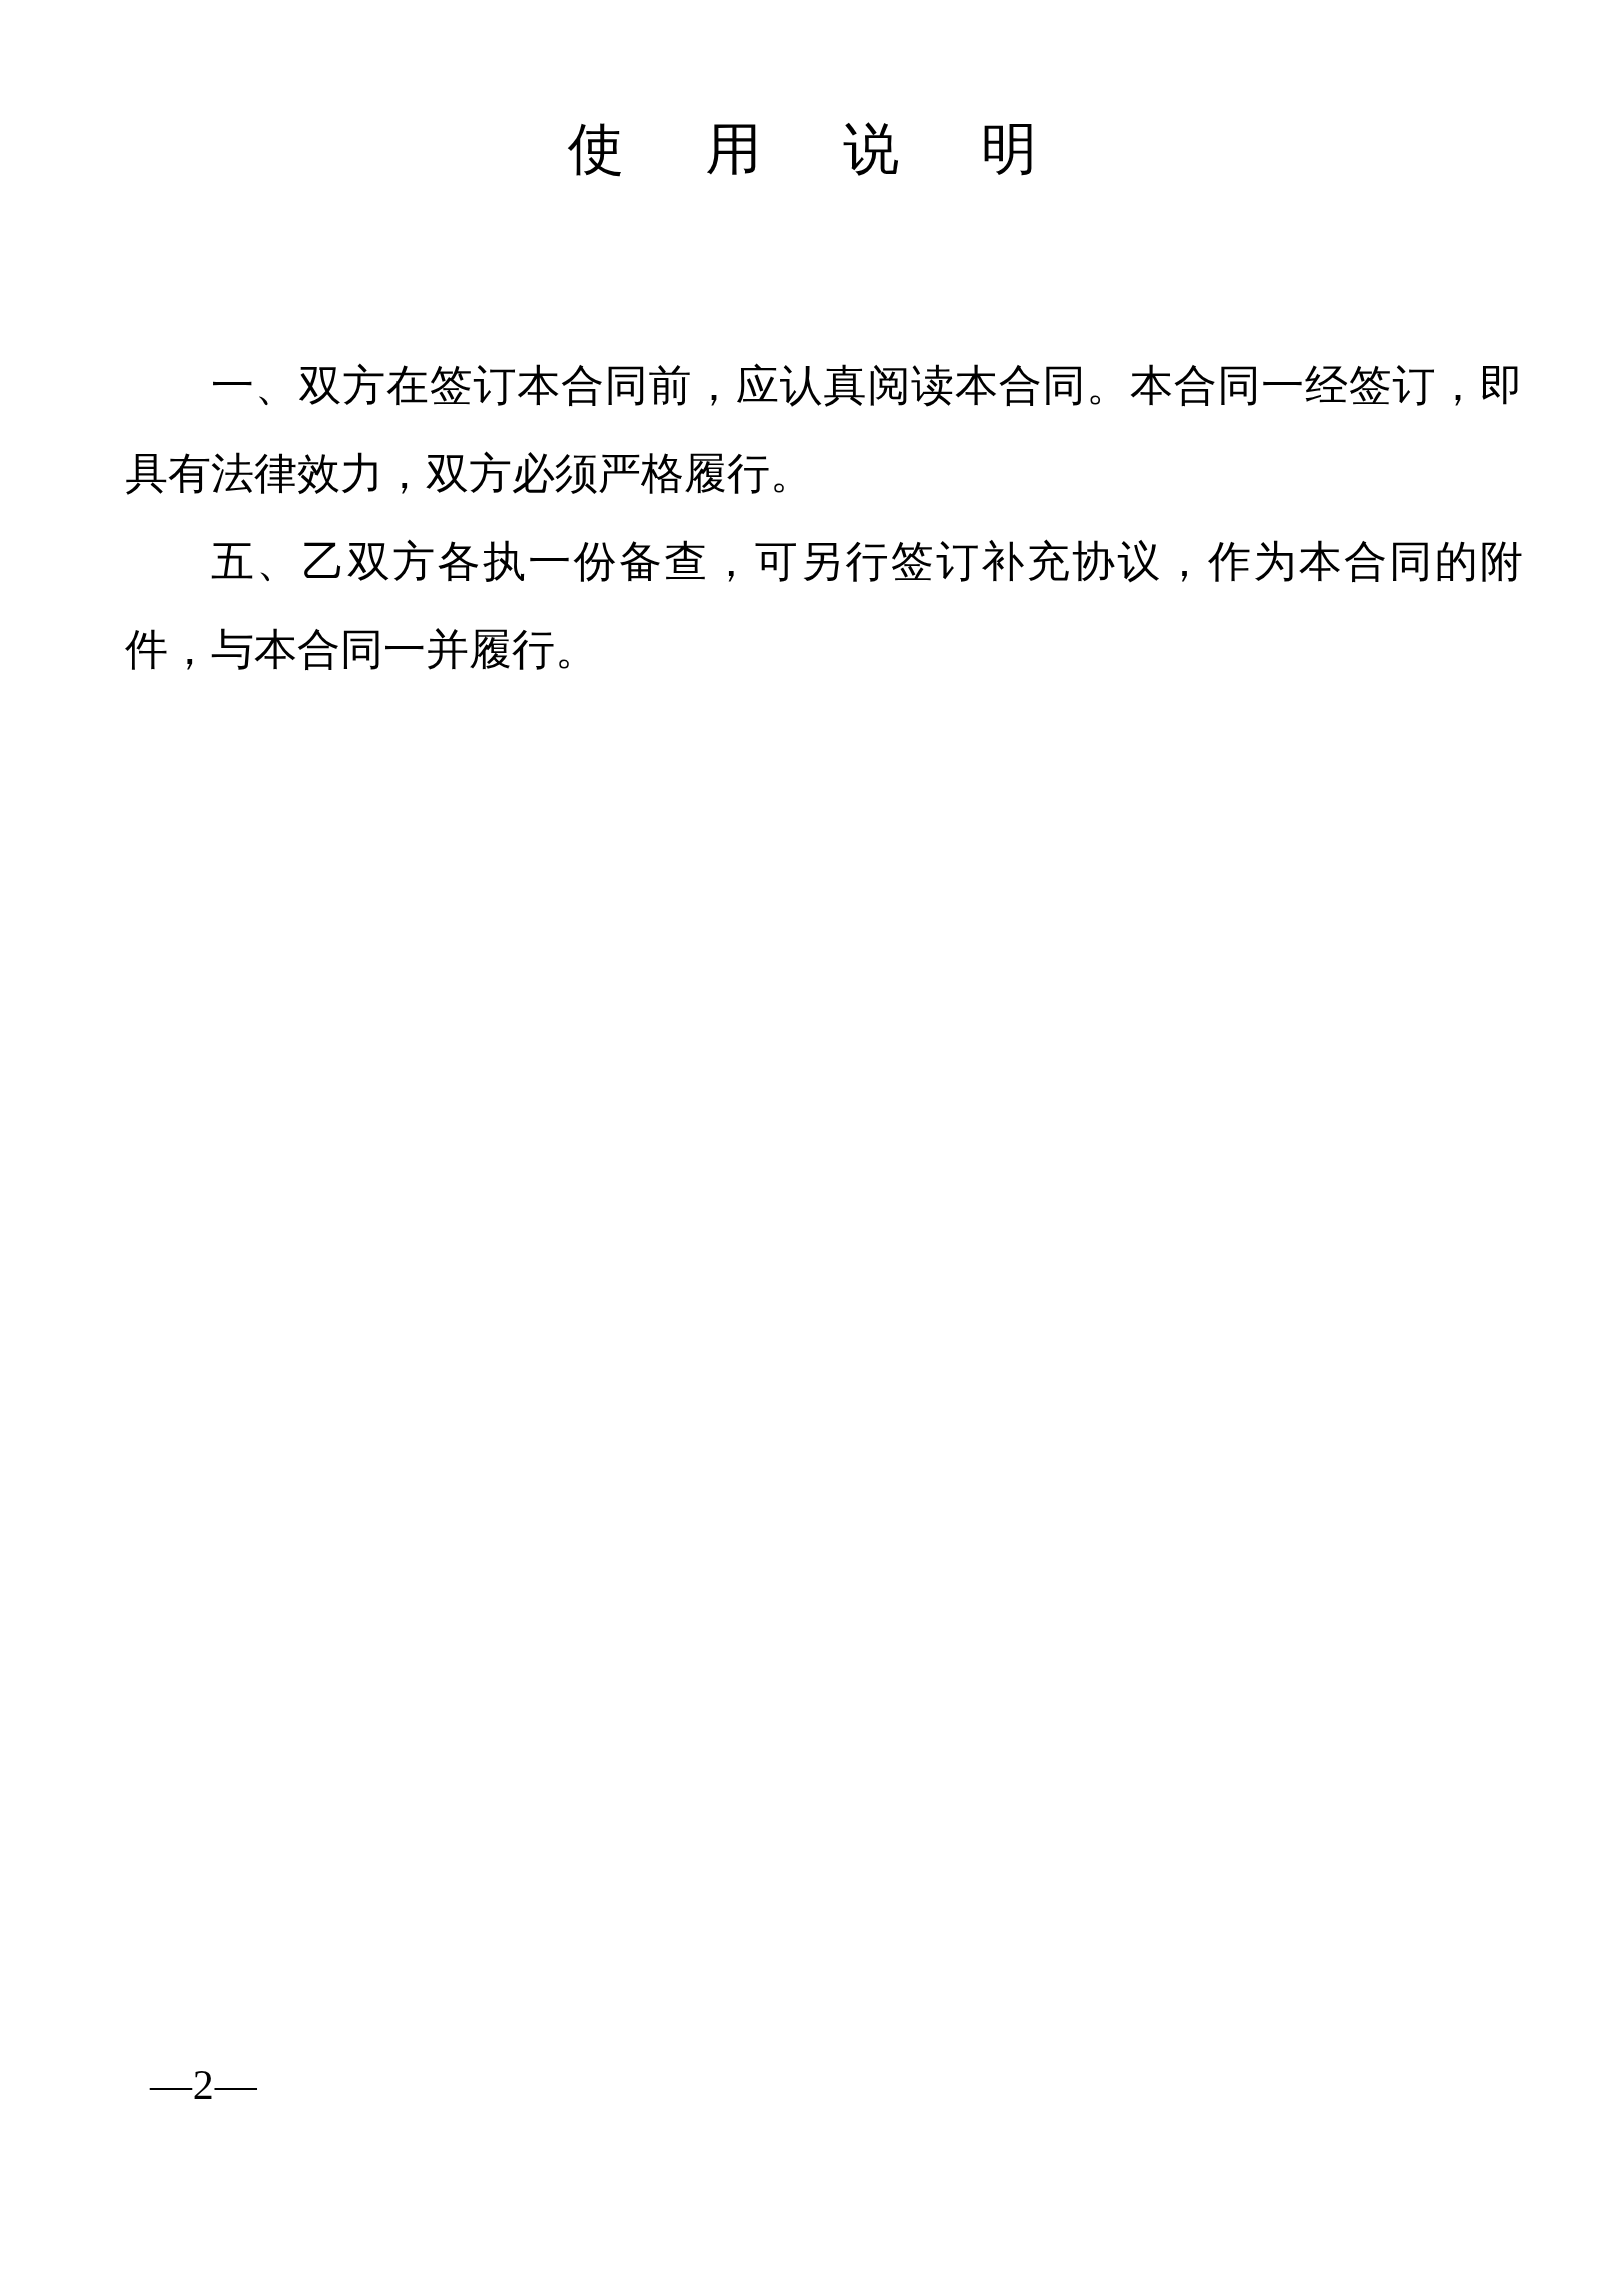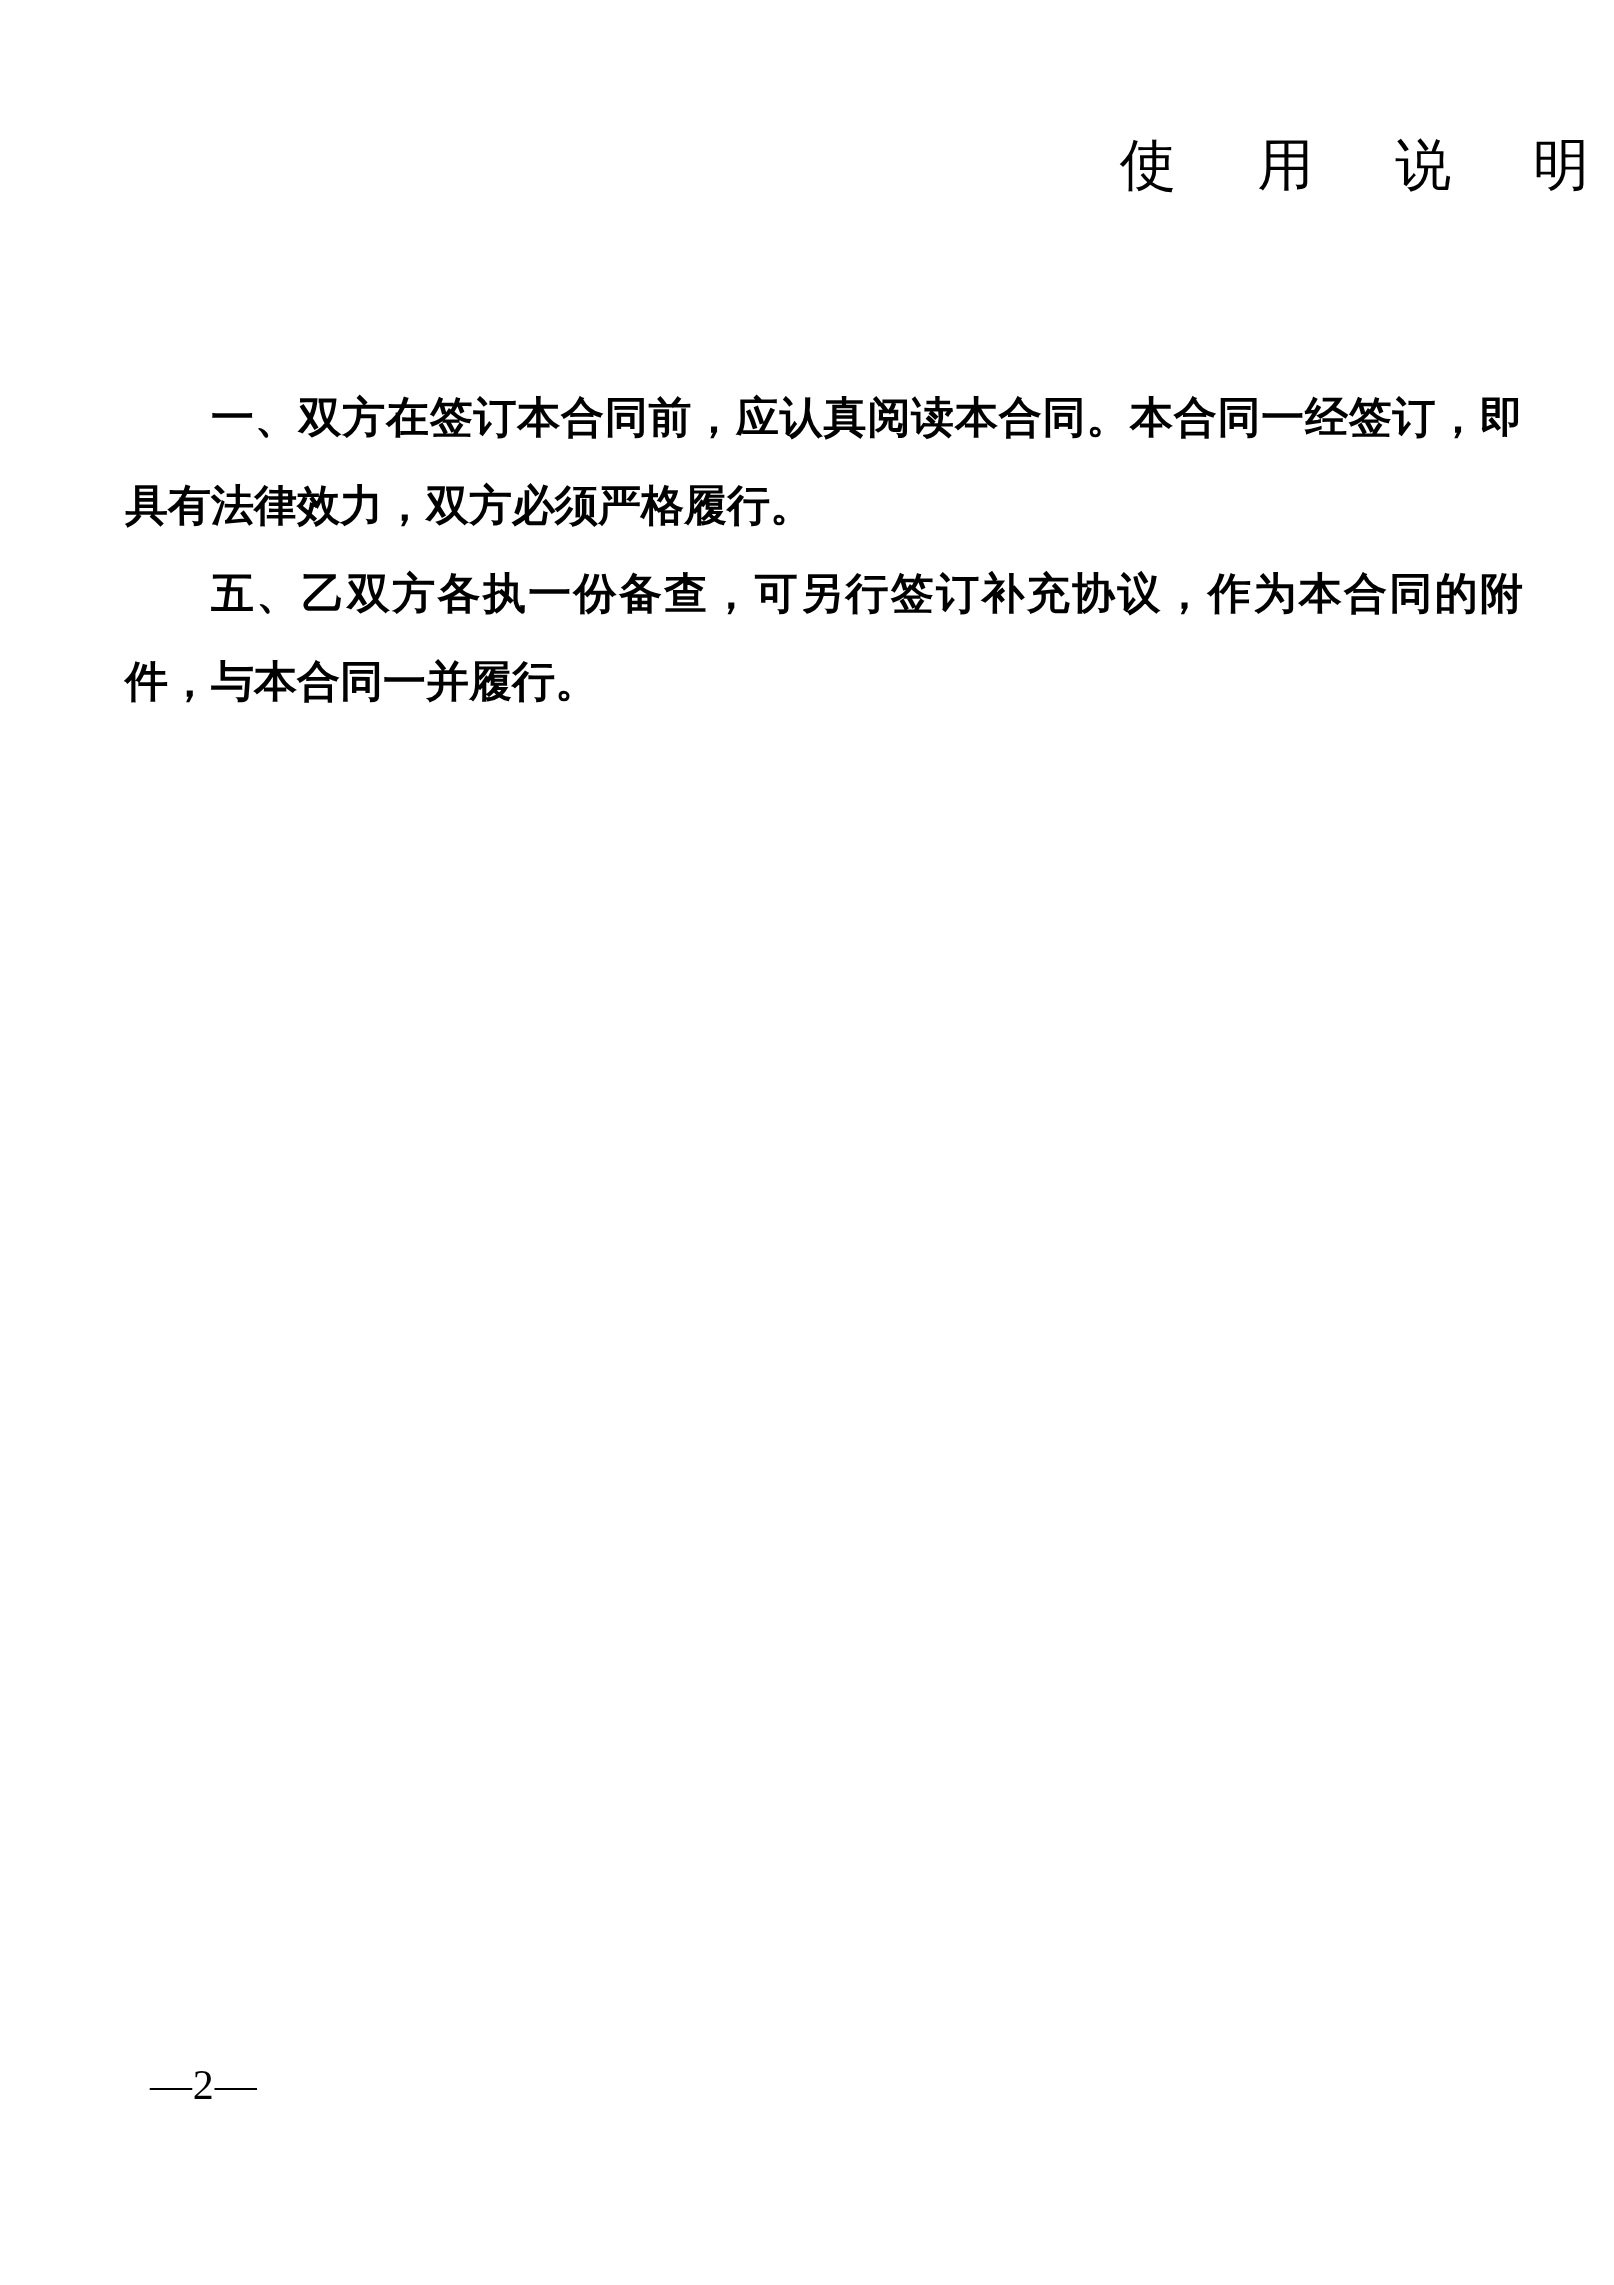--- a/index.html
+++ b/index.html
@@ -7,41 +7,40 @@
     position: relative;
     width: 1615px;
     height: 2285px;
     background: #ffffff;
     color: #000000;
     font-family: "Liberation Serif", "DejaVu Serif", serif;
     overflow: hidden;
     box-sizing: border-box;
   }
   .doc-title {
-    margin: 16px;
+    margin: 0;
     padding-top: 116px;
-    text-align: right;
+    text-align: center;
     font-size: 56px;
     font-weight: 400;
     letter-spacing: 0.18em;
     word-spacing: 0.85em;
     line-height: 1.2;
   }
   .content {
     box-sizing: border-box;
     padding: 159px 92px 0 125px;
     font-size: 43px;
     line-height: 88px;
     text-align: justify;
   }
   .content p {
     margin: 0;
     text-indent: 2em;
     word-break: break-all;
-    font-weight: bold;
   }
   .page-footer {
     position: absolute;
     left: 150px;
     top: 2061px;
     font-size: 42px;
     letter-spacing: 0.02em;
   }
 </style>
 </head>

